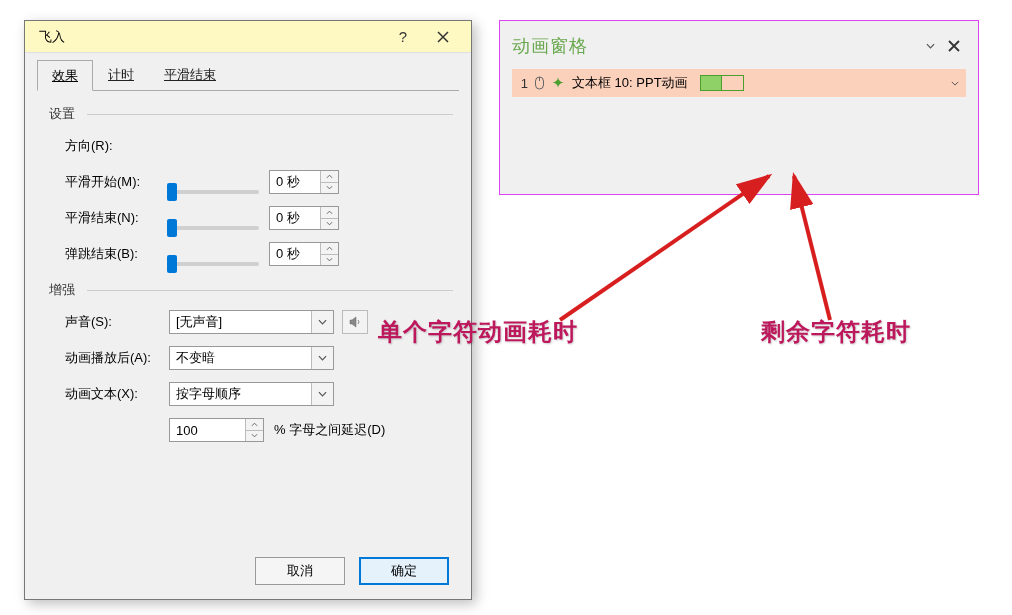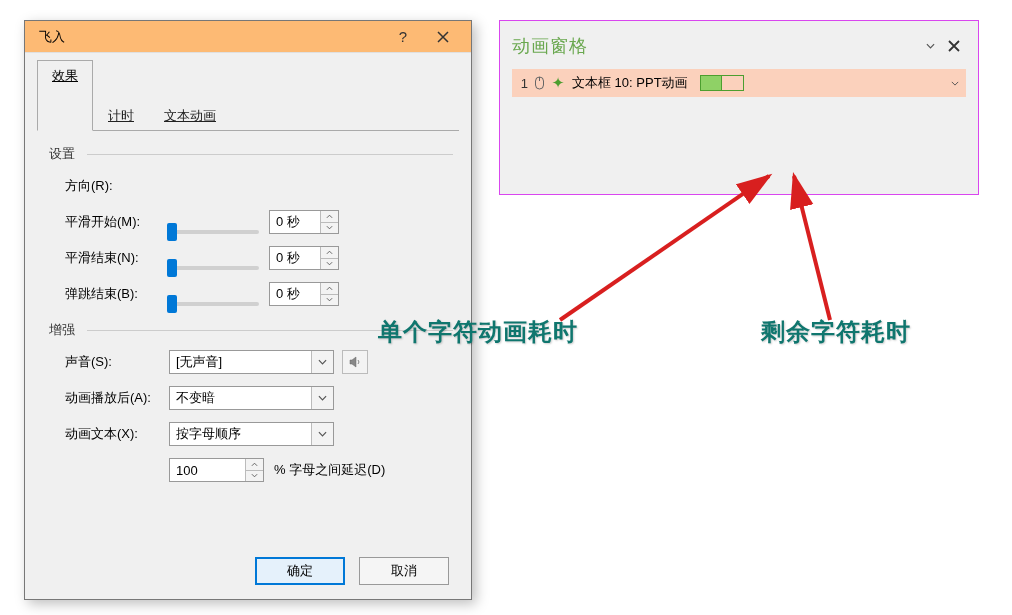--- a/index.html
+++ b/index.html
@@ -5,30 +5,30 @@
 * { box-sizing: border-box; font-family: "Microsoft YaHei", "Segoe UI", sans-serif; }
 body { margin: 0; padding: 0; background: #fff; width: 1012px; height: 615px; position: relative; }
 
 
 .dialog {
   position: absolute; left: 24px; top: 20px; width: 448px; height: 580px;
   background: #f0f0f0; border: 1px solid #777;
   box-shadow: 4px 4px 12px rgba(0,0,0,0.25);
 }
 .titlebar {
-  height: 32px; background: #fdba74; display: flex; align-items: center; padding: 0 8px;
+  height: 32px; background: #fef9c3; display: flex; align-items: center; padding: 0 8px;
   border-bottom: 1px solid #e0e0e0; font-size: 13px;
 }
 .titlebar .title { flex: 1; padding-left: 6px; }
 .titlebar .tbtn { width: 40px; height: 28px; display: flex; align-items: center; justify-content: center; color: #333; font-size: 15px; }
 
 .tabs { display: flex; padding: 6px 12px 0 12px; font-size: 13px; }
 .tab { padding: 6px 14px 5px 14px; border: 1px solid transparent; border-bottom: none; cursor: default; text-decoration: underline; }
 .tab.active { background: #f0f0f0; border-color: #aaa; position: relative; top: 1px; z-index: 2; border-bottom: 1px solid #f0f0f0; }
-.tab:not(.active) { color: #222; margin-top: 41px; }
+.tab:not(.active) { color: #222; }
 .tabline { height: 1px; background: #aaa; margin: 0 12px; position: relative; top: 0; z-index: 1; }
 
 .section { margin: 14px 18px 4px 18px; font-size: 13px; }
 .section-title { padding-left: 6px; color: #333; margin-bottom: 6px; position: relative; }
 .section-title::after { content:""; position:absolute; left: 44px; right: 0; top: 50%; height:1px; background:#ccc; }
 
 .row { display: flex; align-items: center; margin: 10px 0 10px 22px; height: 26px; }
 .row .label { width: 104px; font-size: 13px; }
 
 .combo { display: flex; width: 165px; height: 24px; background: #fff; border: 1px solid #999; font-size: 13px; align-items: center; }
@@ -75,41 +75,41 @@
 .anim-item .mouse { width:14px; display:flex; justify-content:center; }
 .anim-item .star { width:16px; display:flex; justify-content:center; color:#4c9e2f; font-size:15px; }
 .anim-item .name { margin-left:2px; }
 .timing-bar { display:flex; margin-left:8px; height:16px; }
 .timing-bar .seg { width:22px; height:16px; border:1px solid #4c9e2f; }
 .timing-bar .seg.fill { background:#8fd166; }
 .timing-bar .seg.empty { background:#fbd1bc; border-left:none; }
 .anim-item .dd { margin-left:auto; width:14px; height:14px; display:flex; align-items:center; justify-content:center; }
 
 
-.annot { position:absolute; font-size:24px; font-weight:bold; color:#0f766e; text-shadow:1px 1px 2px rgba(0,0,0,0.2); letter-spacing:1px; }
+.annot { position:absolute; font-size:24px; font-weight:bold; color:#be185d; text-shadow:1px 1px 2px rgba(0,0,0,0.2); letter-spacing:1px; }
 .arrow-svg { position:absolute; overflow:visible; }
 </style>
 </head>
 <body>
 
 <div class="dialog">
   <div class="titlebar">
     <span class="title">飞入</span>
     <div class="tbtn">?</div>
     <div class="tbtn">
       <svg viewBox="0 0 12 12" width="12" height="12">
           <path d="M1 1 L11 11 M11 1 L1 11" stroke="#333" stroke-width="1.5"></path>
         </svg>
     </div>
   </div>
 
   <div class="tabs">
     <div class="tab active">效果</div>
     <div class="tab">计时</div>
-    <div class="tab">文本动画</div>
+    <div class="tab">平滑结束</div>
   </div>
   <div class="tabline"></div>
 
   <div class="section">
     <div class="section-title">设置</div>
 
     <div class="row">
       <span class="label"><span>方向(R):</span></span>
     </div>
 
@@ -246,22 +246,22 @@
                 <path d="M1 1 L4 4 L7 1" stroke="#555" fill="none"></path>
               </svg>
             </div>
           </div>
       </div>
       <span class="delaylabel">% 字母之间延迟(D)</span>
     </div>
   </div>
 
   <div class="dlg-buttons">
+    <div class="btn">取消</div>
     <div class="btn primary">确定</div>
-    <div class="btn">取消</div>
   </div>
 </div>
 
 <div class="pane">
   <div class="pane-header">
     <span class="pt">动画窗格</span>
     <div class="ph-btn">
         <svg width="9" height="6" viewBox="0 0 10 6">
           <path d="M1 1 L5 5 L9 1" stroke="#555" fill="none" stroke-width="1.3"></path>
         </svg>

